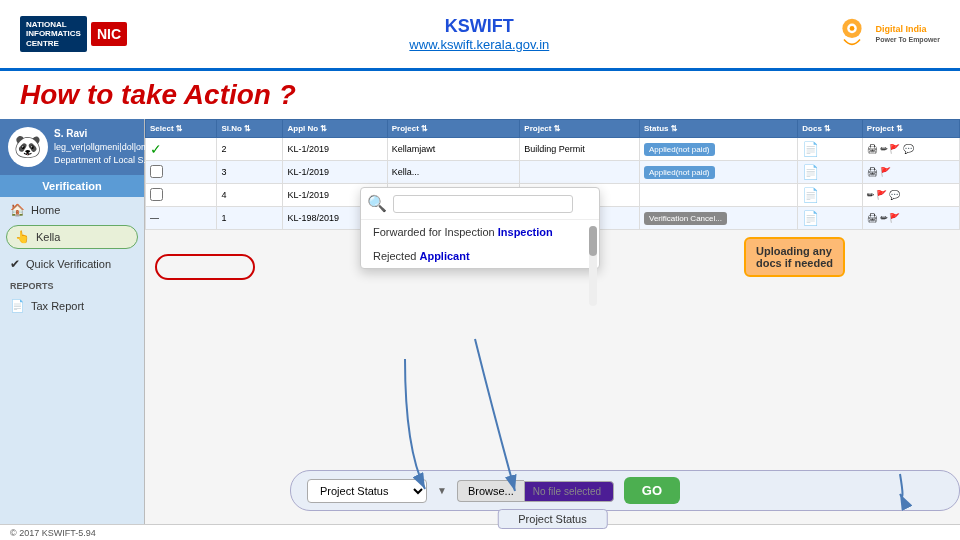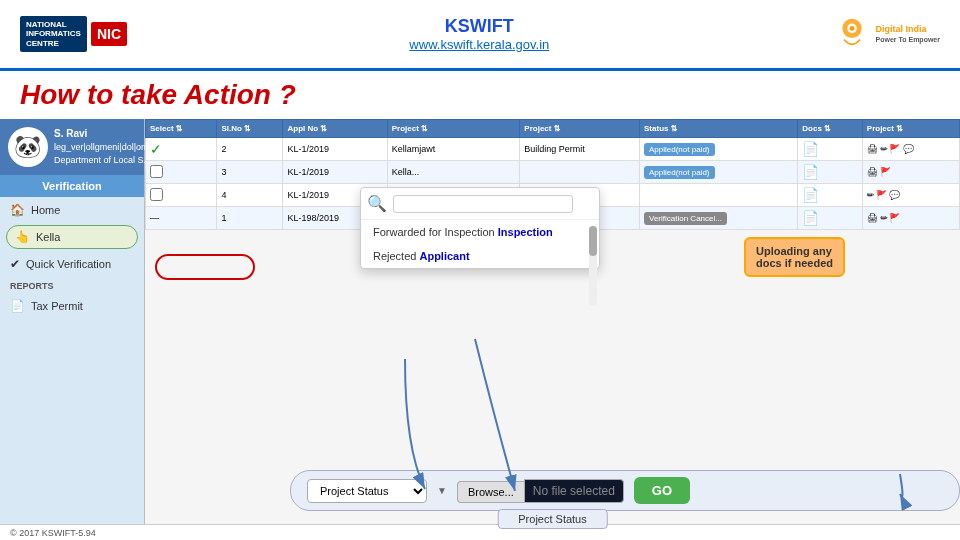--- a/index.html
+++ b/index.html
@@ -325,25 +325,25 @@
     .browse-btn {
       background: #e0e0e0;
       border: 1px solid #aaa;
       border-right: none;
       border-radius: 4px 0 0 4px;
       padding: 4px 10px;
       font-size: 11px;
       cursor: pointer;
     }
     .file-name {
-      background: #0f172a;
+      background: #4c1d95;
       border: 1px solid #aaa;
       border-radius: 0 4px 4px 0;
       padding: 4px 8px;
-      font-size: 12px;
+      font-size: 10px;
       color: #888;
       min-width: 90px;
     }
     .go-btn {
       background: #4caf50;
       color: #fff;
       border: none;
       border-radius: 6px;
       padding: 6px 18px;
       font-size: 13px;
@@ -449,21 +449,21 @@
       <span class="sidebar-icon">👆</span>
       <span>Kella</span>
     </div>
     <div class="sidebar-item">
       <span class="sidebar-icon">✔</span>
       <span>Quick Verification</span>
     </div>
     <div class="sidebar-section-label">REPORTS</div>
     <div class="sidebar-item">
       <span class="sidebar-icon">📄</span>
-      <span>Tax Permit</span>
+      <span>Tax Report</span>
     </div>
   </div>
 
   <div class="table-area">
     <table class="data-table">
       <thead>
         <tr>
           <th>Select ⇅</th>
           <th>Sl.No ⇅</th>
           <th>Appl No ⇅</th>

